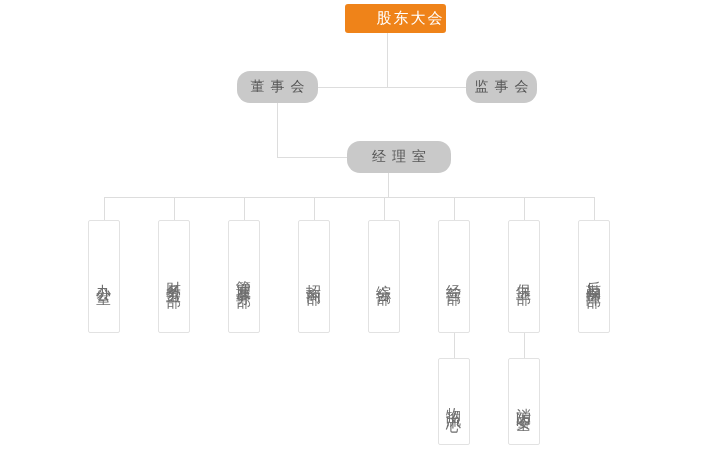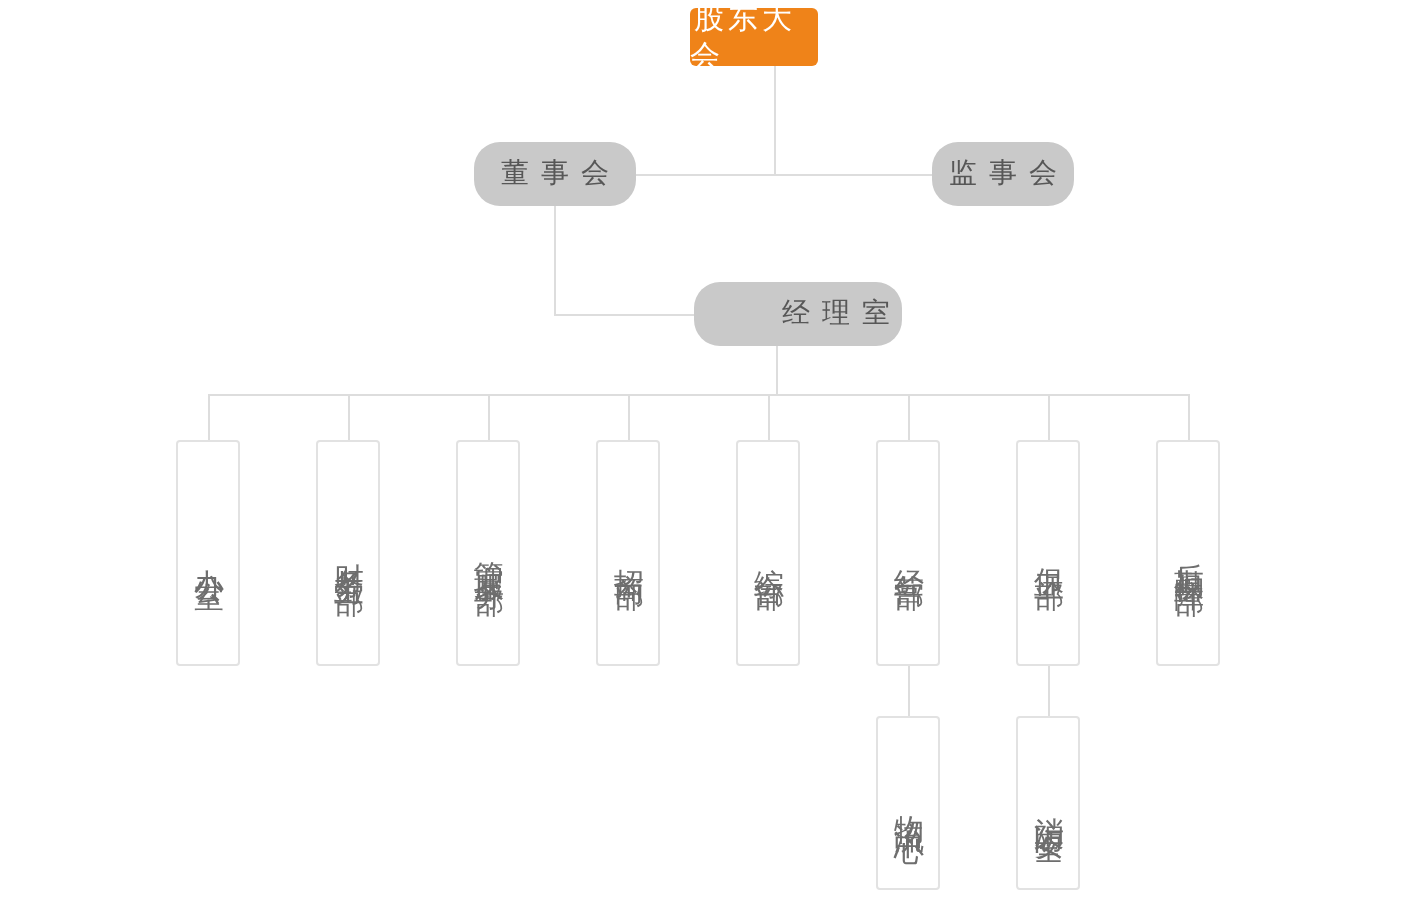--- a/index.html
+++ b/index.html
@@ -73,32 +73,32 @@
   <div class="line v" style="left:244px; top:197px; height:23px;"></div>
   <div class="line v" style="left:314px; top:197px; height:23px;"></div>
   <div class="line v" style="left:384px; top:197px; height:23px;"></div>
   <div class="line v" style="left:454px; top:197px; height:23px;"></div>
   <div class="line v" style="left:524px; top:197px; height:23px;"></div>
   <div class="line v" style="left:594px; top:197px; height:23px;"></div>
 
   <div class="line v" style="left:454px; top:333px; height:25px;"></div>
   <div class="line v" style="left:524px; top:333px; height:25px;"></div>
 
-  <div class="box root" style="left:345px; top:4px; width:64px; height:29px;">
+  <div class="box root" style="left:345px; top:4px; width:101px; height:29px;padding-left:28px;">
     <span>股东大会</span>
   </div>
 
   <div class="box node" style="left:237px; top:71px; width:81px; height:32px;">
     <span>董事会</span>
   </div>
   <div class="box node" style="left:466px; top:71px; width:71px; height:32px;">
     <span>监事会</span>
   </div>
 
-  <div class="box node" style="left:347px; top:141px; width:104px; height:32px;justify-content:flex-end;">
+  <div class="box node" style="left:347px; top:141px; width:104px; height:32px;">
     <span>经理室</span>
   </div>
 
   <div class="box leaf" style="left:88px;  top:220px; width:32px; height:113px;">
     <span>办公室</span>
   </div>
   <div class="box leaf" style="left:158px; top:220px; width:32px; height:113px;">
     <span>财务劳工部</span>
   </div>
   <div class="box leaf" style="left:228px; top:220px; width:32px; height:113px;">

